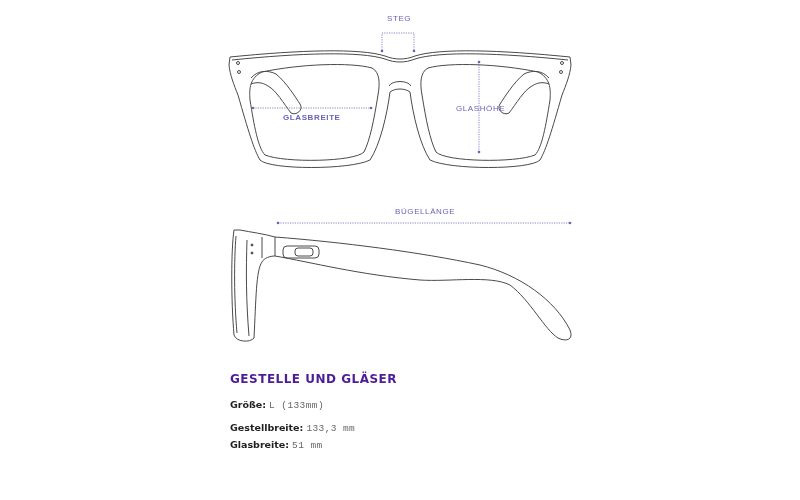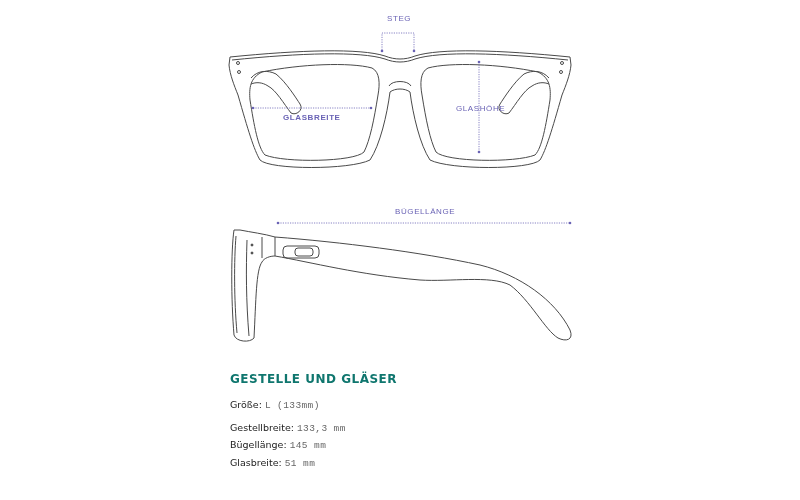--- a/index.html
+++ b/index.html
@@ -3,23 +3,23 @@
 <meta charset="utf-8">
 <style>
   html, body { margin: 0; padding: 0; background: #ffffff; }
   body { width: 800px; height: 500px; position: relative; overflow: hidden;
          font-family: "DejaVu Sans", sans-serif; }
   .diagram { position: absolute; left: 0; top: 0; }
   .dim-label { position: absolute; font-family: "Liberation Sans", sans-serif;
                font-size: 8px; letter-spacing: 0.6px; color: #6a63b5; }
   .specs { position: absolute; left: 230px; top: 372px; color: #222; }
   .specs h2 { margin: 0 0 11px 0; font-size: 12px; font-weight: bold;
-              letter-spacing: 0.5px; color: #0f766e; font-family: "DejaVu Sans", sans-serif; }
+              letter-spacing: 0.5px; color: #4c1d95; font-family: "DejaVu Sans", sans-serif; }
   .row { font-size: 9.5px; line-height: 16.5px; white-space: nowrap; }
-  .row .k { font-weight: normal; color: #222; }
+  .row .k { font-weight: bold; color: #222; }
   .row .v { color: #666; letter-spacing: 0.4px; margin-left: 3px; font-family: Liberation Mono, monospace; }
   .gap { height: 5px; }
 </style>
 </head>
 <body>
 
 <svg class="diagram" width="800" height="500" viewBox="0 0 800 500">
   <g fill="none" stroke="#4a4a4a" stroke-width="1">
 
     <path d="M230,57 C300,50 360,48 385,56 C395,60 405,60 415,56 C440,48 500,50 570,57
@@ -90,18 +90,15 @@
 <div class="specs">
   <h2>GESTELLE UND GLÄSER</h2>
   <div class="row">
     <span class="k">Größe:</span><span class="v">L (133mm)</span>
   </div>
   <div class="gap"></div>
   <div class="row">
     <span class="k">Gestellbreite:</span><span class="v">133,3 mm</span>
   </div>
   <div class="row">
-    <span class="k">Bügellänge:</span><span class="v">145 mm</span>
-  </div>
-  <div class="row">
     <span class="k">Glasbreite:</span><span class="v">51 mm</span>
   </div>
 </div>
 
 </body></html>

